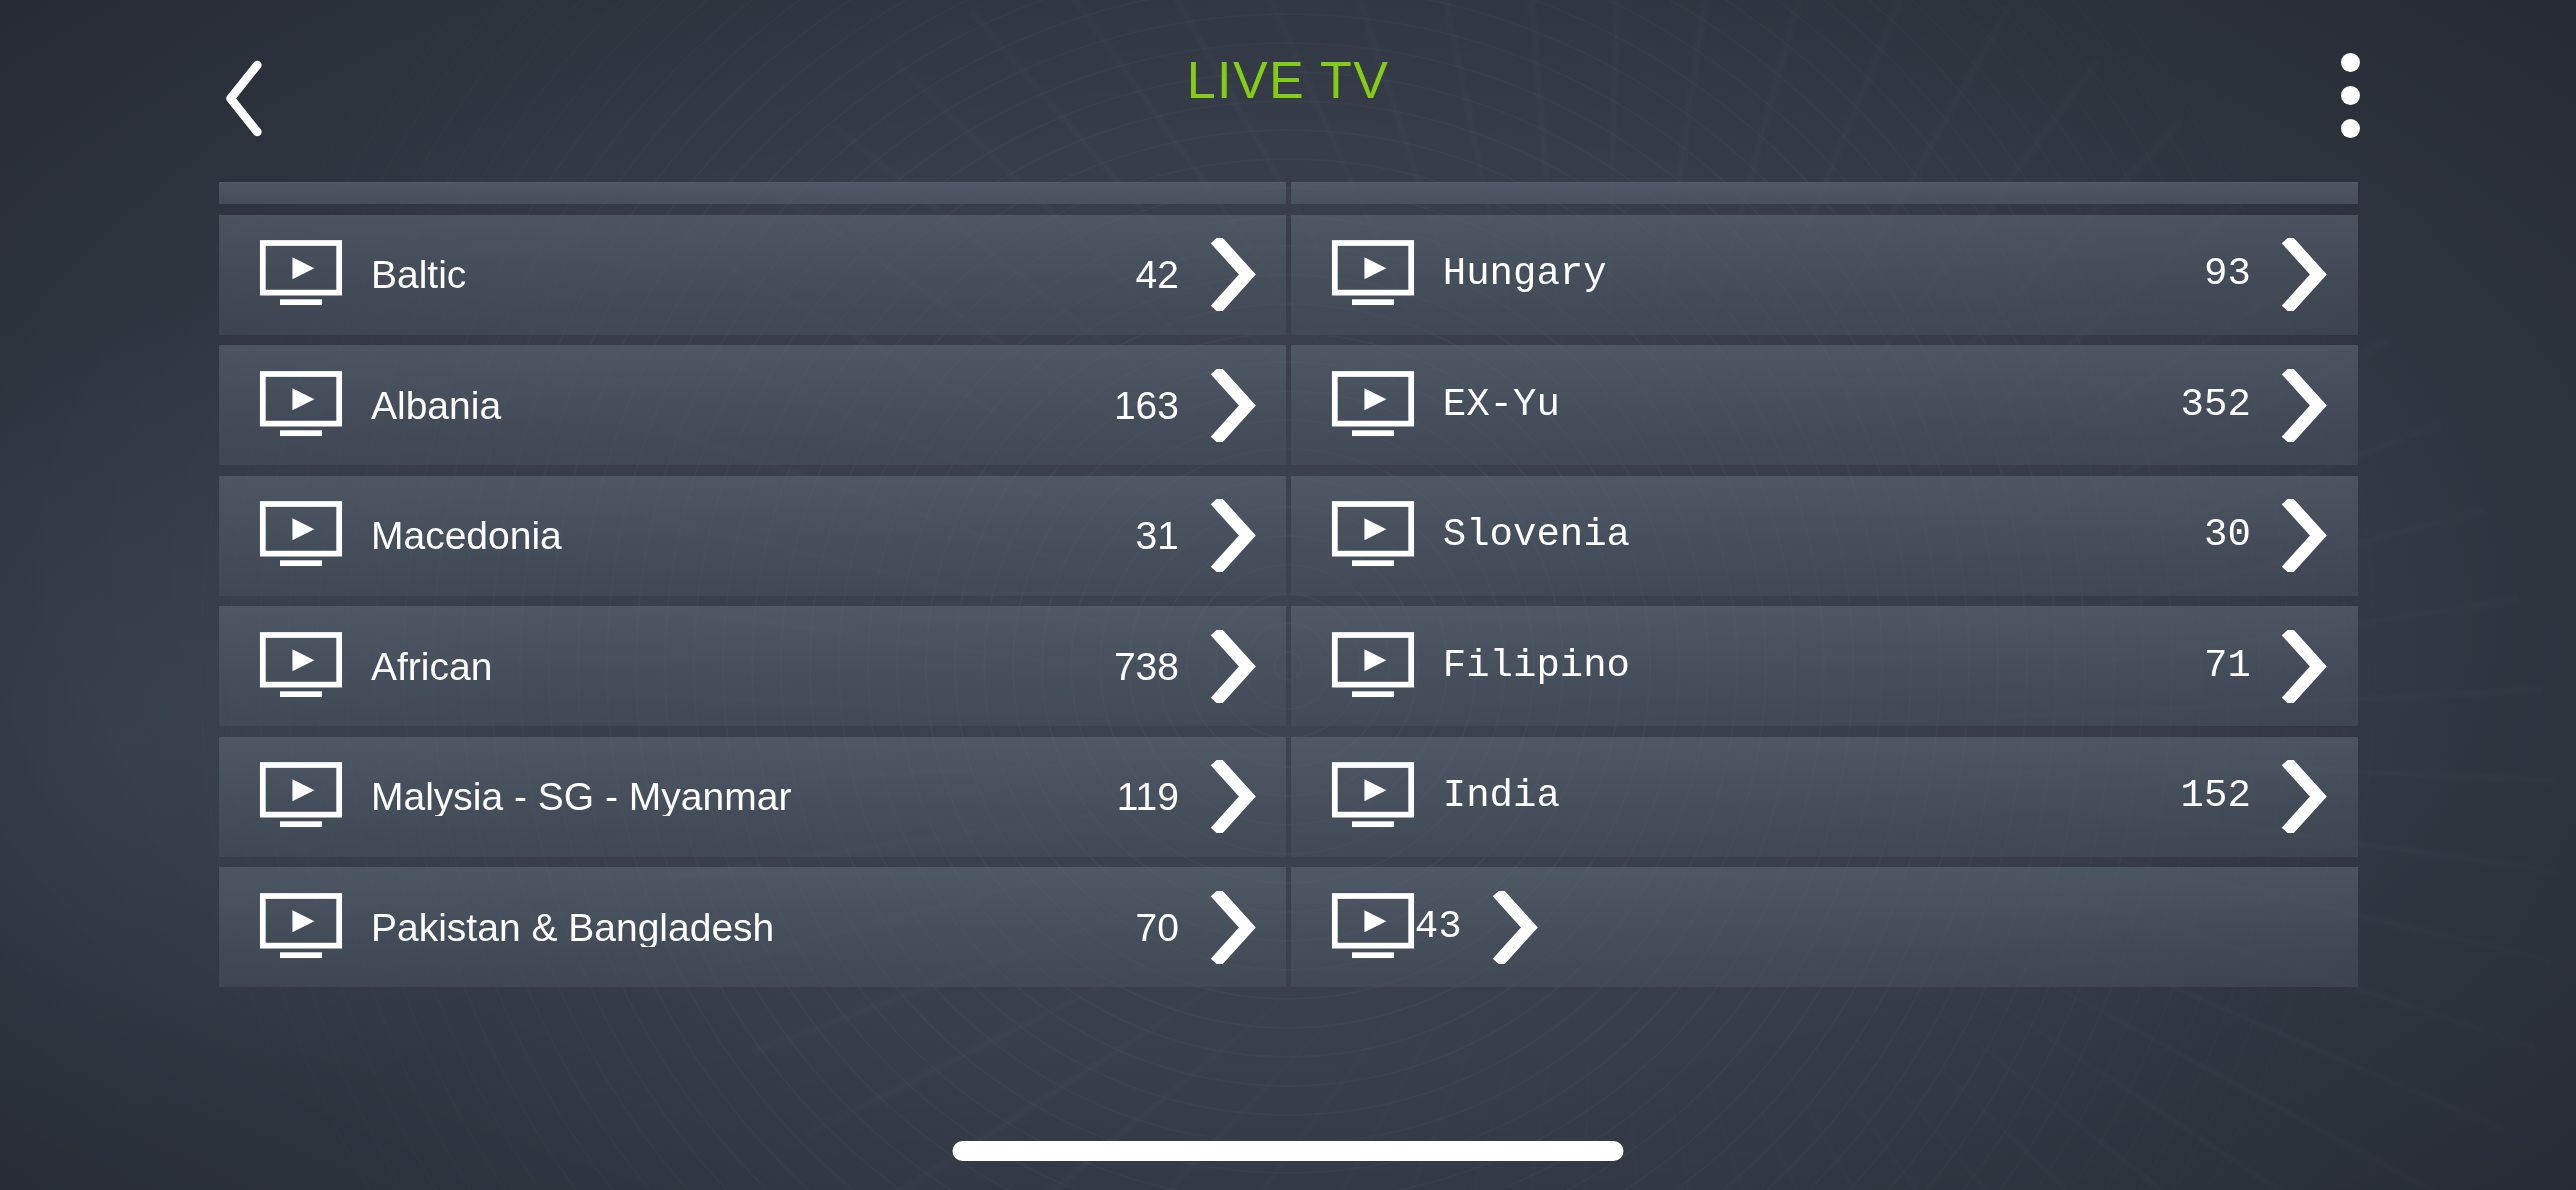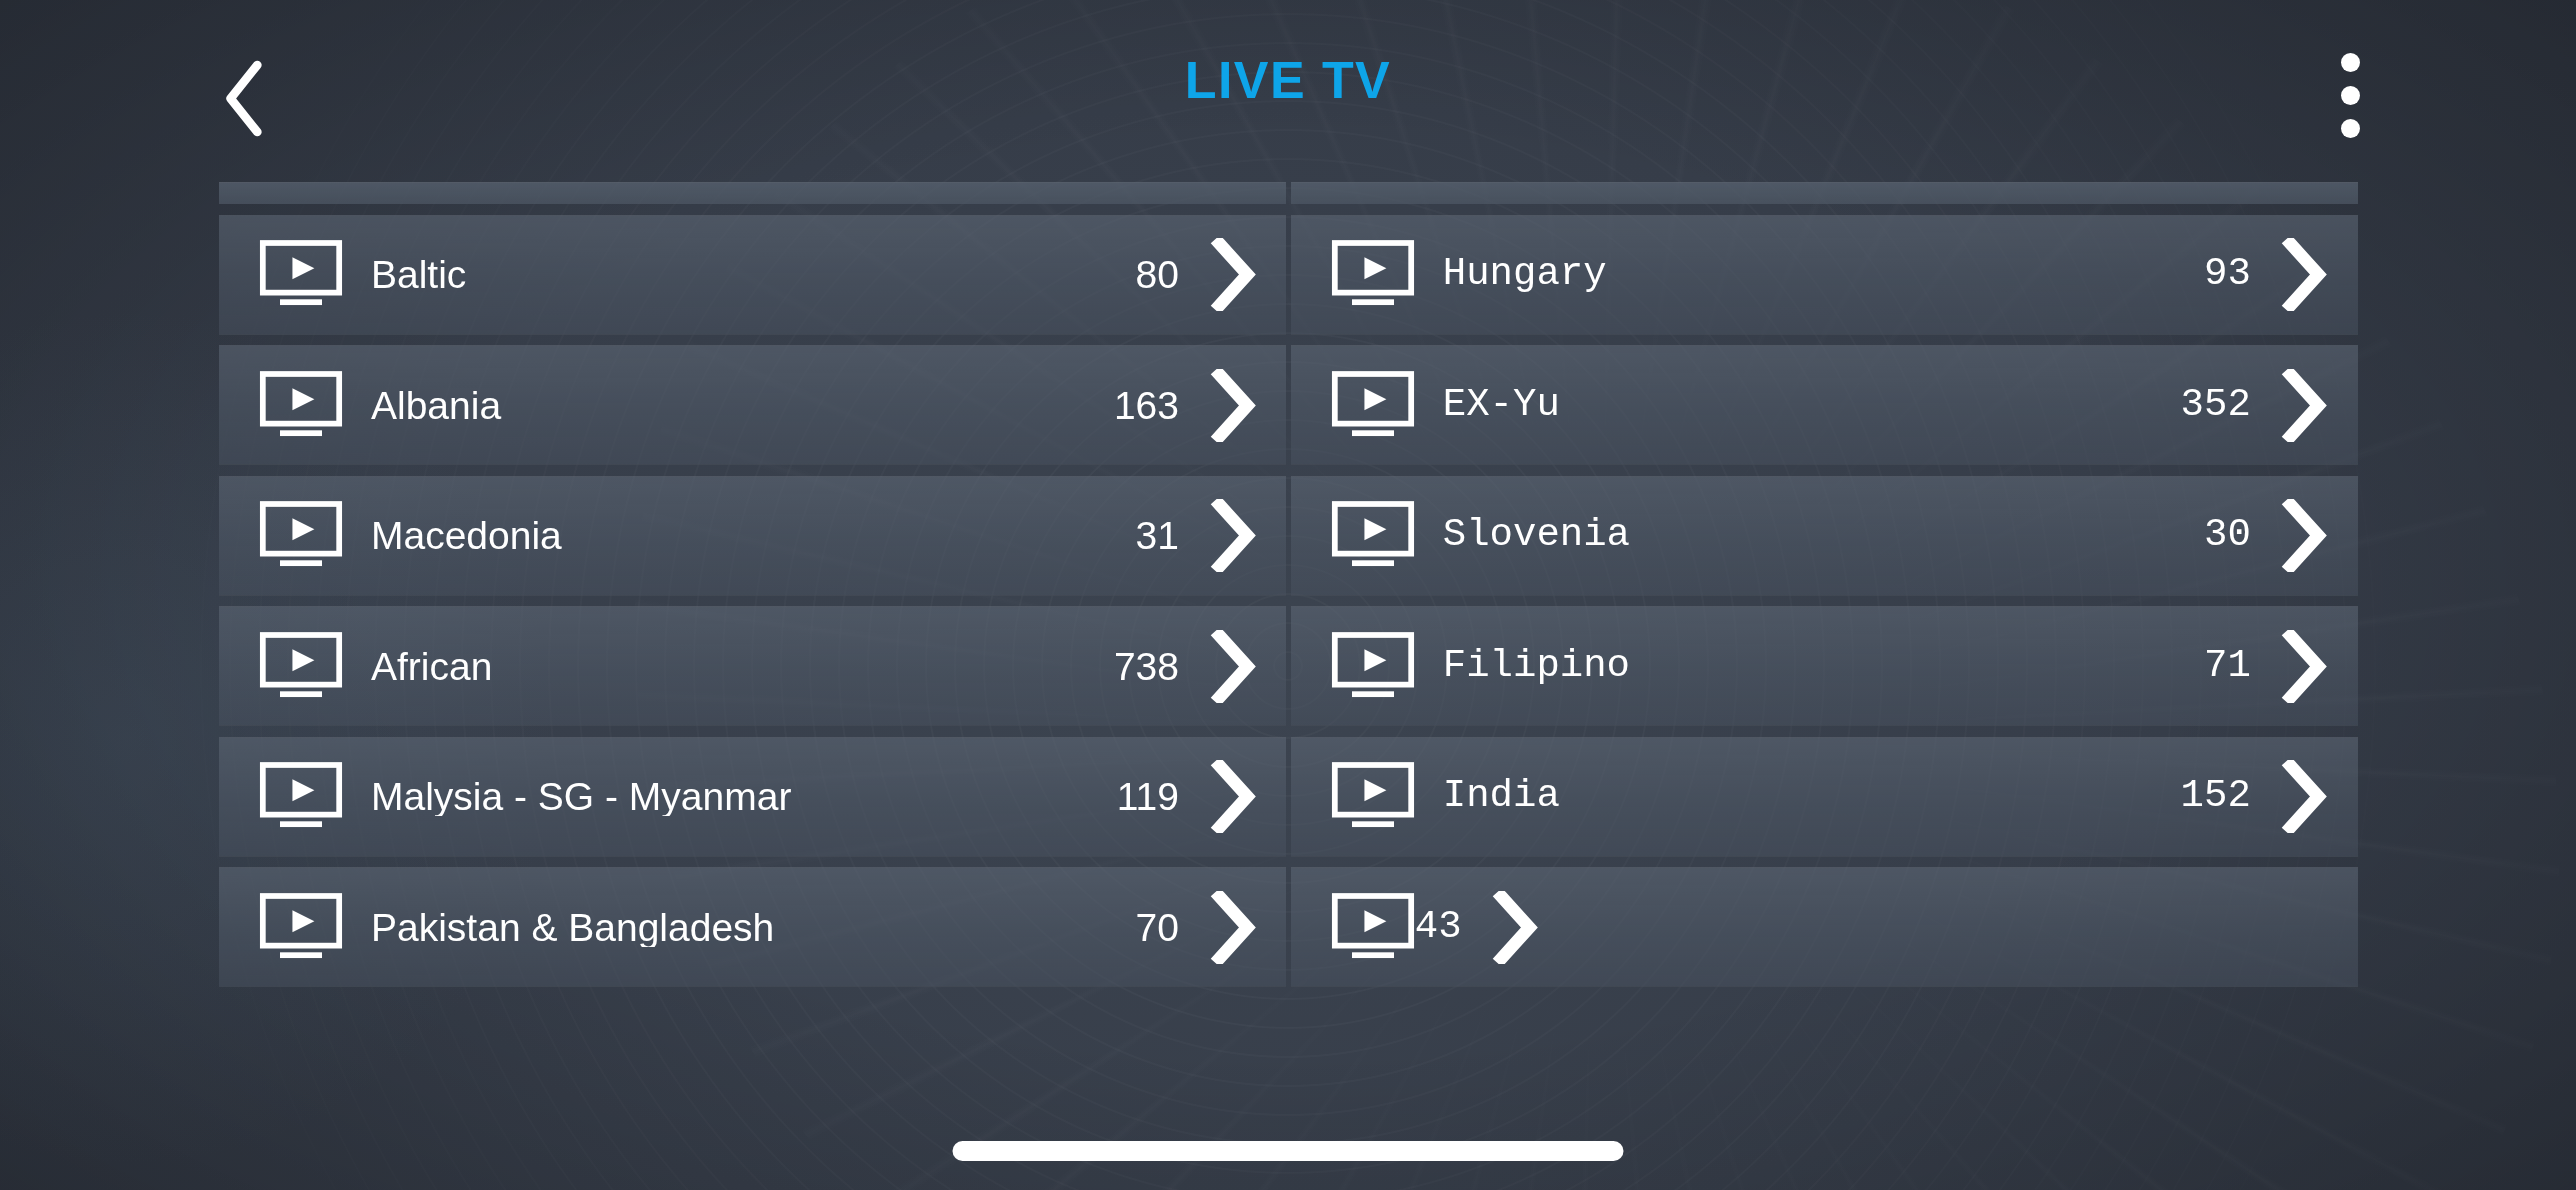--- a/index.html
+++ b/index.html
@@ -111,23 +111,23 @@
     cursor: pointer;
   }
   .back-btn svg { display:block; }
 
   .page-title {
     position: absolute;
     left: 0;
     top: 54px;
     width: 2576px;
     text-align: center;
-    color: #0ea5e9;
+    color: #84cc16;
     font-size: 52px;
-    font-weight: 700;
+    font-weight: 400;
     letter-spacing: 1.4px;
     line-height: 1;
     white-space: nowrap;
   }
 
   .overflow-btn {
     position: absolute;
     right: 180px;
     top: 38px;
     width: 92px;
@@ -278,21 +278,21 @@
 
   <div class="row">
     <div class="row-icon">
       <svg width="84" height="71" viewBox="0 0 88 74" fill="none">
         <rect x="4" y="4" width="80" height="52" stroke="#ffffff" stroke-width="6"></rect>
         <path d="M35 19 L58 30.5 L35 42 Z" fill="#ffffff"></path>
         <rect x="22" y="63" width="44" height="6" fill="#ffffff"></rect>
       </svg>
     </div>
     <div class="row-label">Baltic</div>
-    <div class="row-count">80</div>
+    <div class="row-count">42</div>
     <div class="row-chevron">
       <svg width="48" height="73" viewBox="0 0 50 76" fill="none">
         <path d="M11 6 L40 38 L11 70" stroke="#ffffff" stroke-width="13" stroke-linecap="square" stroke-linejoin="miter"></path>
       </svg>
     </div>
   </div>
 
   <div class="row">
     <div class="row-icon">
       <svg width="84" height="71" viewBox="0 0 88 74" fill="none">

